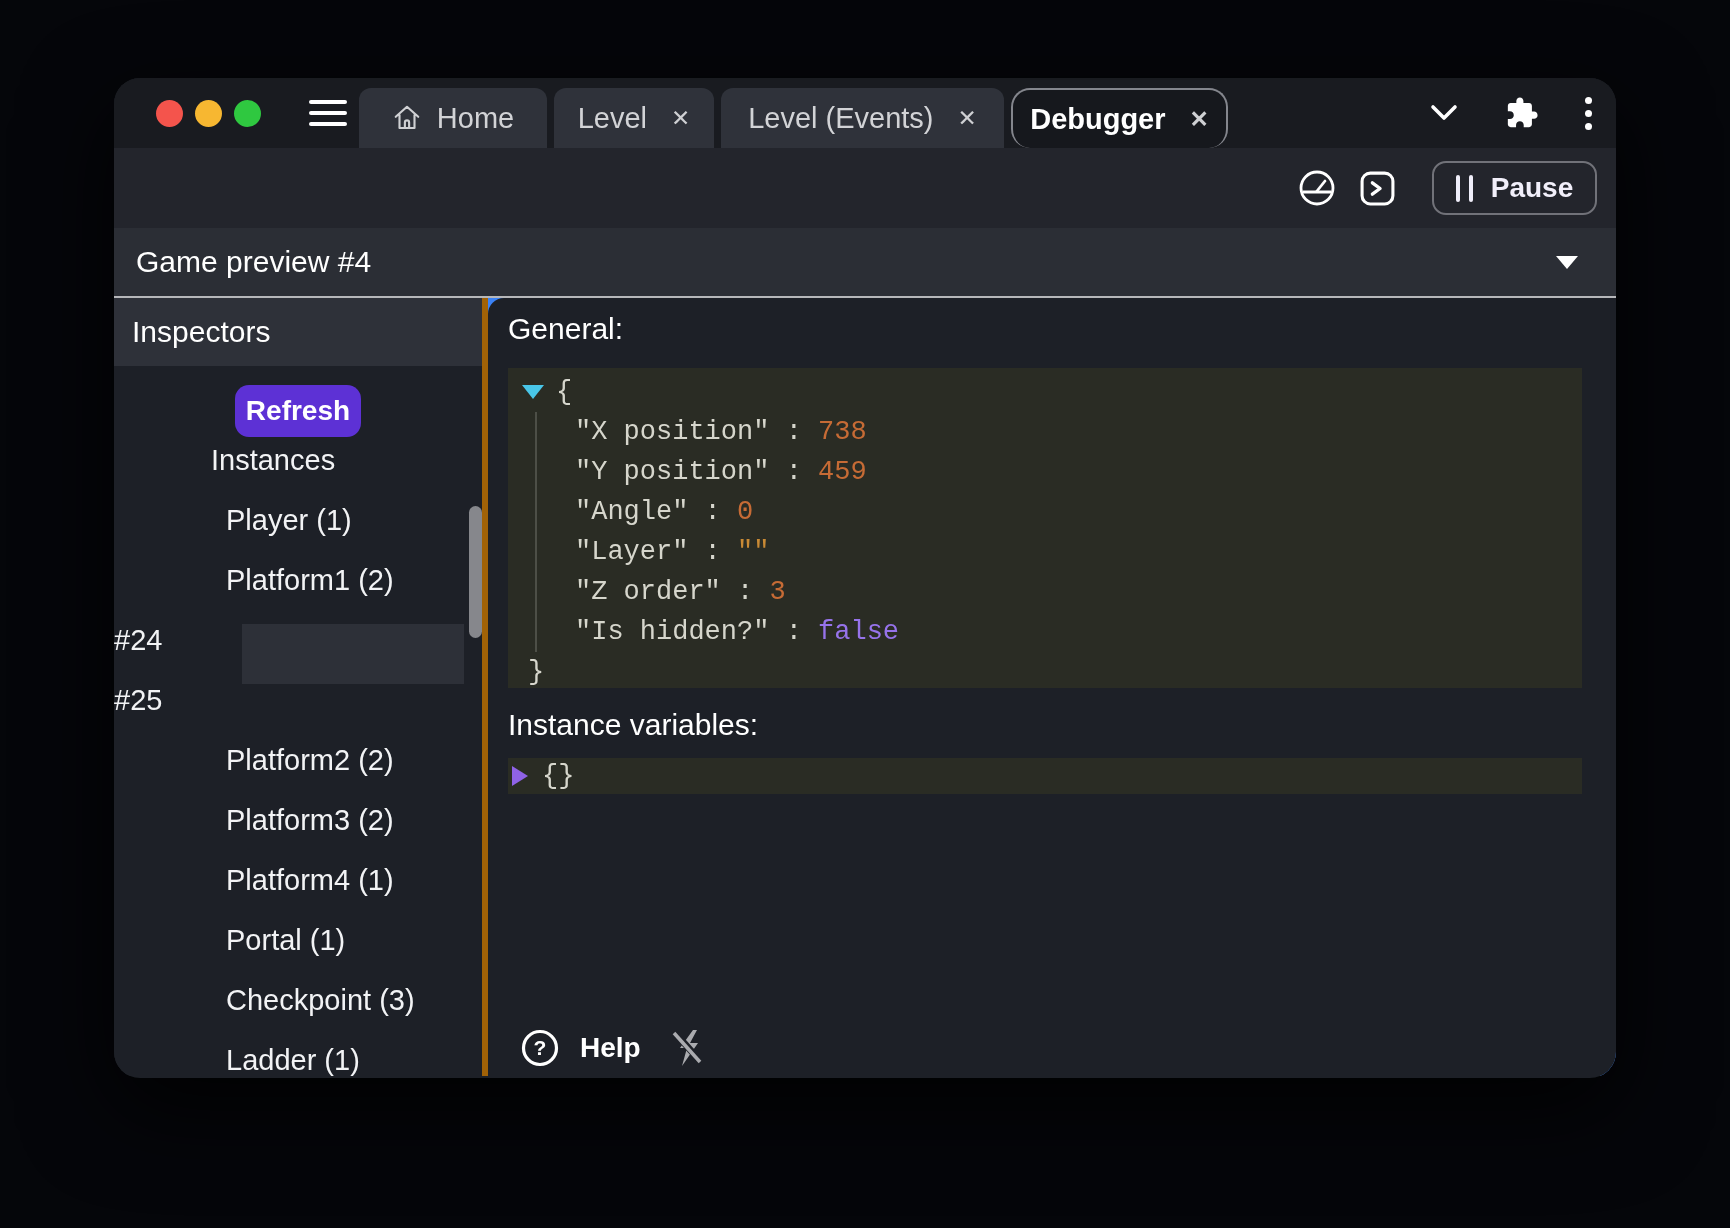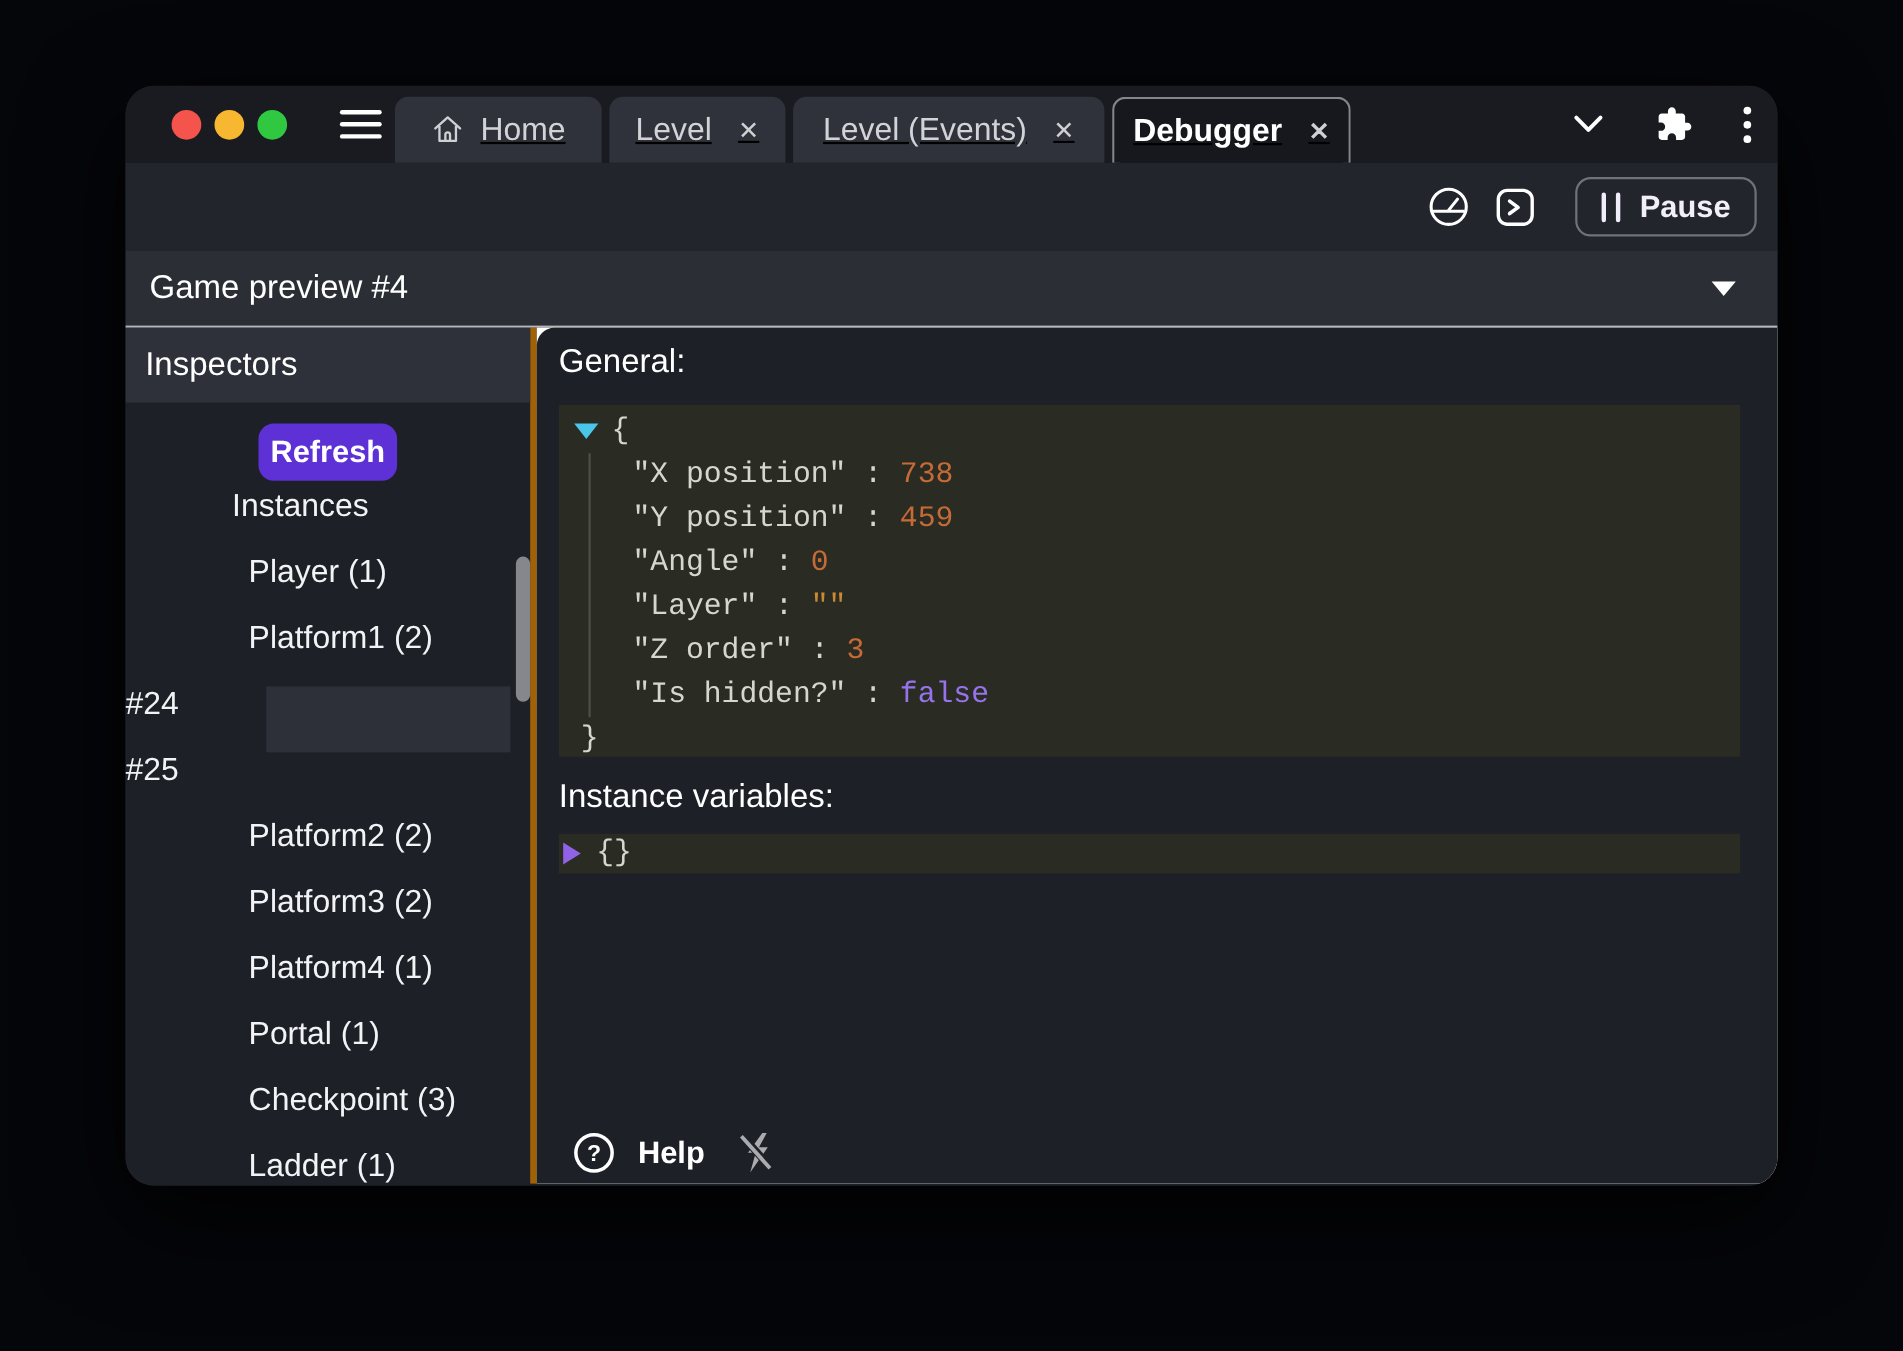--- a/index.html
+++ b/index.html
@@ -12,27 +12,27 @@
   }
 
   
   .titlebar { position:relative; height:70px; background:#191b20; display:flex; align-items:center; }
   .lights { display:flex; gap:12px; margin-left:42px; align-items:center; }
   .light { width:27px; height:27px; border-radius:50%; }
   .light.red { background:#f4544c; } .light.yellow { background:#f7b731; } .light.green { background:#2fc840; }
   .burger { margin-left:48px; display:flex; flex-direction:column; gap:7px; cursor:pointer; }
   .burger span { display:block; width:38px; height:4px; background:#ffffff; border-radius:2px; }
 
-  .tabs { position:absolute; left:245px; bottom:0; display:flex; gap:7px; align-items:flex-end;text-decoration:underline; }
+  .tabs { position:absolute; left:245px; bottom:0; display:flex; gap:7px; align-items:flex-end; }
   .tab { height:60px; border-radius:12px 12px 0 0; background:#2f323a; color:#d2d3d6;
          display:flex; align-items:center; justify-content:center; font-size:29px; }
   .tab.home { width:188px; gap:15px; }
   .tab.t-level { width:160px; }
   .tab.t-levelevents { width:283px; }
-  .tab.t-debugger { width:217px; }
+  .tab.t-debugger { width:217px;border-radius:19px; }
   .tab .close { margin-left:24px; font-size:23px; color:#cfd0d3; cursor:pointer; }
   .tab.active { background:#16181d; border:2px solid #84868d; border-bottom:none; color:#ffffff; font-weight:bold; }
 
   .tb-right { position:absolute; right:24px; top:0; height:70px; display:flex; align-items:center; gap:46px; }
   .kebab { display:flex; flex-direction:column; gap:6px; }
   .kebab i { width:7px; height:7px; border-radius:50%; background:#ffffff; }
 
   
   .toolbar { height:80px; background:#23252c; display:flex; align-items:center; justify-content:flex-end; gap:22px; padding-right:19px; }
   .pausebtn { width:165px; height:54px; border:2px solid #717279; border-radius:14px;
@@ -58,21 +58,21 @@
              background:#5d31d5; color:#ffffff; font-size:28px; font-weight:bold; font-family:"Liberation Sans",sans-serif; cursor:pointer; }
   .tree { }
   .tree-row { position:relative; height:60px; display:flex; align-items:flex-start; color:#f2f3f5; font-size:29px; cursor:pointer; }
   .tree-row span { position:relative; z-index:1; }
   .tree-row.lvl0 { padding-left:97px; }
   .tree-row.lvl1 { padding-left:112px; }
   .tree-row.lvl2 { }
   .tree-row.selected::before { content:""; position:absolute; left:128px; right:18px; top:0; bottom:0; background:#2d3038; }
   .sb-scroll { position:absolute; left:355px; top:208px; width:13px; height:132px; background:#86878c; border-radius:7px; }
 
-  .main-wrap { position:relative; flex:1; background:#ffffff; }
+  .main-wrap { position:relative; flex:1; background:#3b82f6; }
   .main { position:relative; height:100%; background:#1d2027; border-top-left-radius:16px;
           padding:14px 34px 0 20px; }
   .section-label { font-size:30px; color:#ffffff; height:40px; }
 
   .codeblock { background:#2a2c24; font-family:"Liberation Mono", monospace; font-size:27px; color:#d6d6cc; }
   .block1 { margin-top:16px; height:320px; padding:4px 0 0 10px; }
   .cline { height:40px; line-height:40px; white-space:pre; display:flex; align-items:center; }
   .brace-row { padding-left:4px; gap:12px; }
   .tri-down { width:0; height:0; border-left:11px solid transparent; border-right:11px solid transparent; border-top:14px solid #49c6e8; }
   .tri-right { width:0; height:0; border-top:10px solid transparent; border-bottom:10px solid transparent; border-left:16px solid #8f62e6; }

